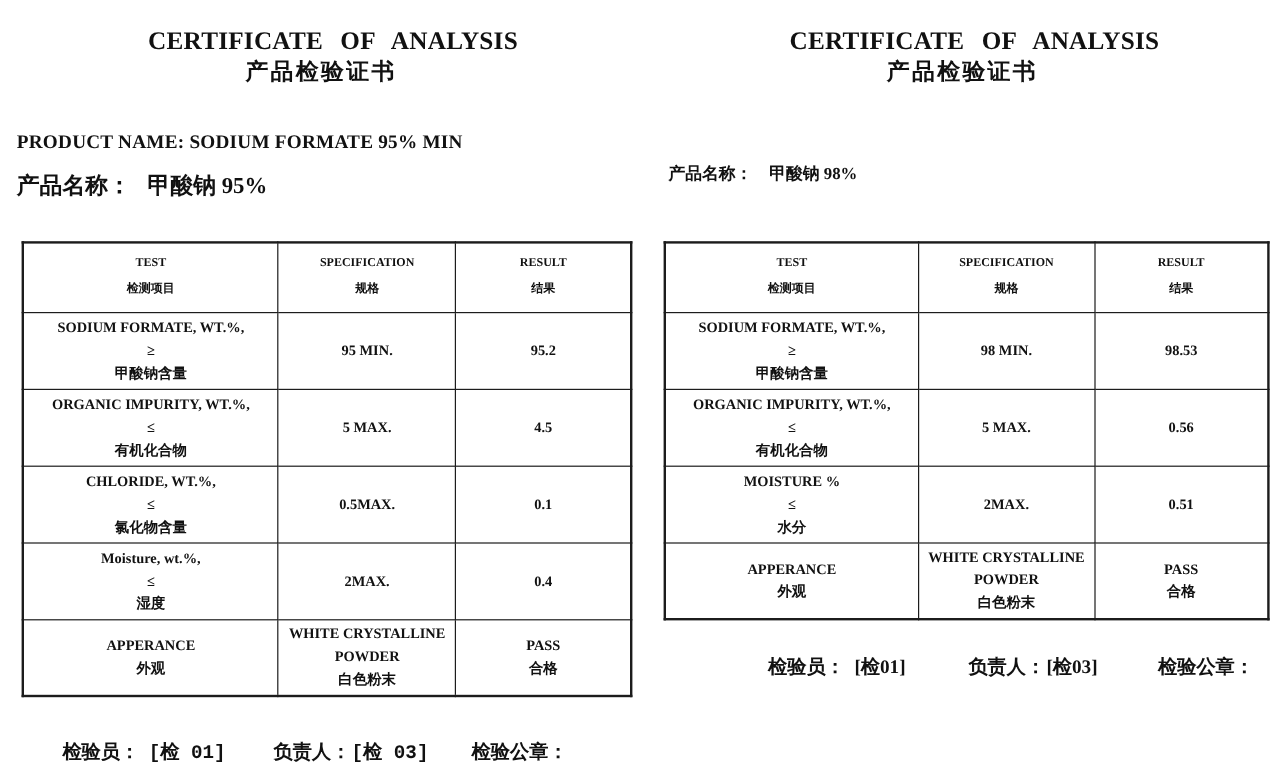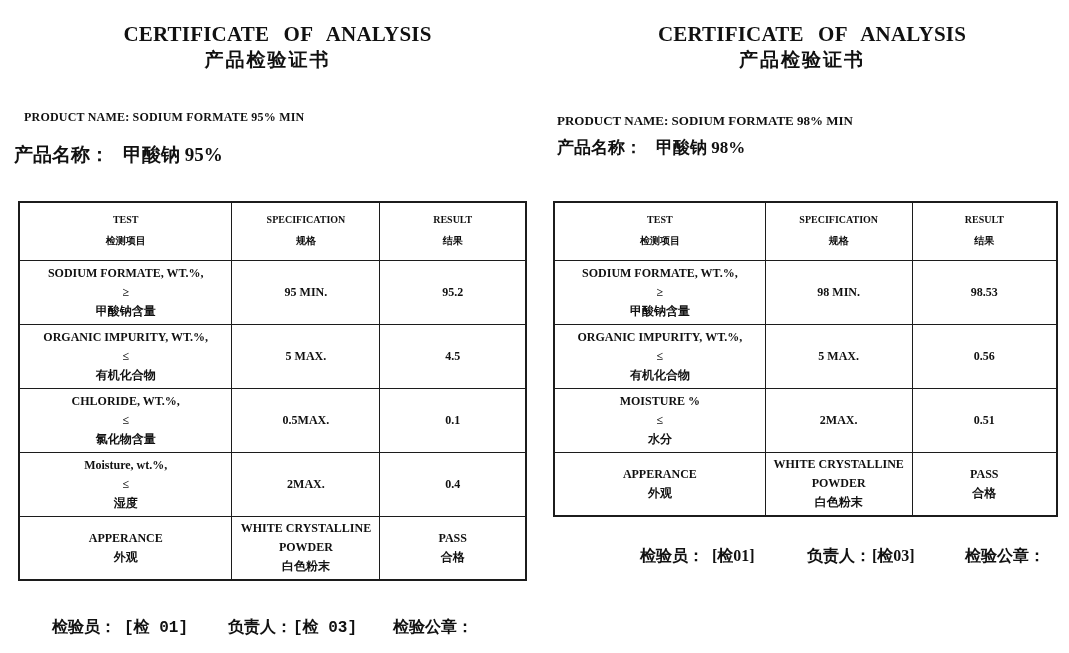--- a/index.html
+++ b/index.html
@@ -18,25 +18,25 @@
     position: absolute; top: 22px; left: 0; right: 0;
     text-align: center; font-size: 21px; font-weight: bold;
     word-spacing: 9px; letter-spacing: 0.2px; padding-left: 20px;
   }
   .title-zh {
     position: absolute; top: 47px; left: 0; right: 0;
     text-align: center; font-size: 19px; font-weight: bold;
     letter-spacing: 2px;
   }
   .product-en { position: absolute; font-weight: bold; white-space: nowrap; }
-  #cert-left  .product-en { top: 110px; left: 24px; font-size: 12px; letter-spacing: 0.2px; }
+  #cert-left  .product-en { top: 110px; left: 14px; font-size: 16px; letter-spacing: 0.2px; }
   #cert-right .product-en { top: 113px; left: 22px; font-size: 13px; }
   .product-zh { position: absolute; font-weight: bold; white-space: nowrap; }
   #cert-left  .product-zh { top: 142px; left: 14px; font-size: 19px; }
-  #cert-right .product-zh { top: 136px; left: 22px; font-size: 17px; }
+  #cert-right .product-zh { top: 136px; left: 22px; font-size: 14px; }
   .product-zh .lbl { margin-right: 14px; }
 
   table.coa {
     position: absolute; top: 201px; left: 18px;
     border-collapse: collapse; table-layout: fixed;
     border: 2px solid #1c1c1c;
   }
   #cert-left  table.coa { width: 509px; }
   #cert-right table.coa { width: 505px; }
   table.coa th, table.coa td {
@@ -177,21 +177,20 @@
     <span class="sig-item sig-inspector"><span class="lbl">检验员：</span><span class="val">[检 01]</span></span>
     <span class="sig-item sig-supervisor"><span class="lbl">负责人：</span><span class="val">[检 03]</span></span>
     <span class="sig-item sig-seal"><span class="lbl">检验公章：</span></span>
   </div>
 </section>
 
 <section class="cert" id="cert-right">
   <h1 class="title-en">CERTIFICATE OF ANALYSIS</h1>
   <h2 class="title-zh">产品检验证书</h2>
 
-  <div class="product-en">PRODUCT NAME: SODIUM FORMATE 98% MIN</div>
   <div class="product-zh"><span class="lbl">产品名称：</span><span class="val">甲酸钠 98%</span></div>
 
   <table class="coa">
     <colgroup>
         <col class="col-test">
         <col class="col-spec">
         <col class="col-result">
       </colgroup>
     <thead>
       <tr>

